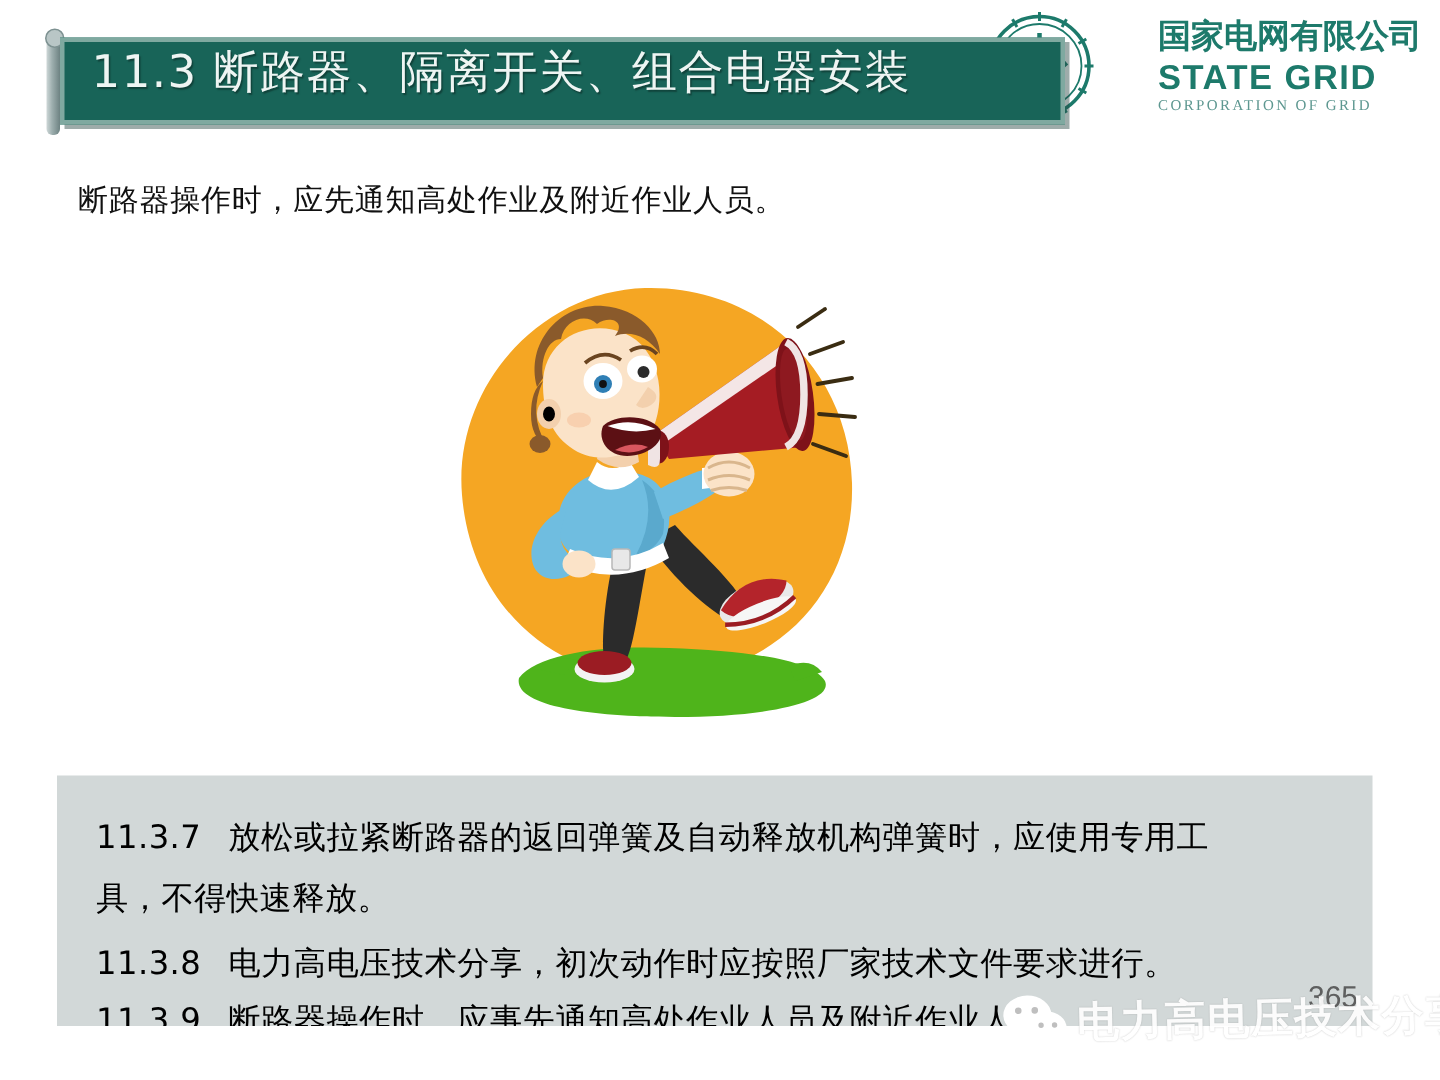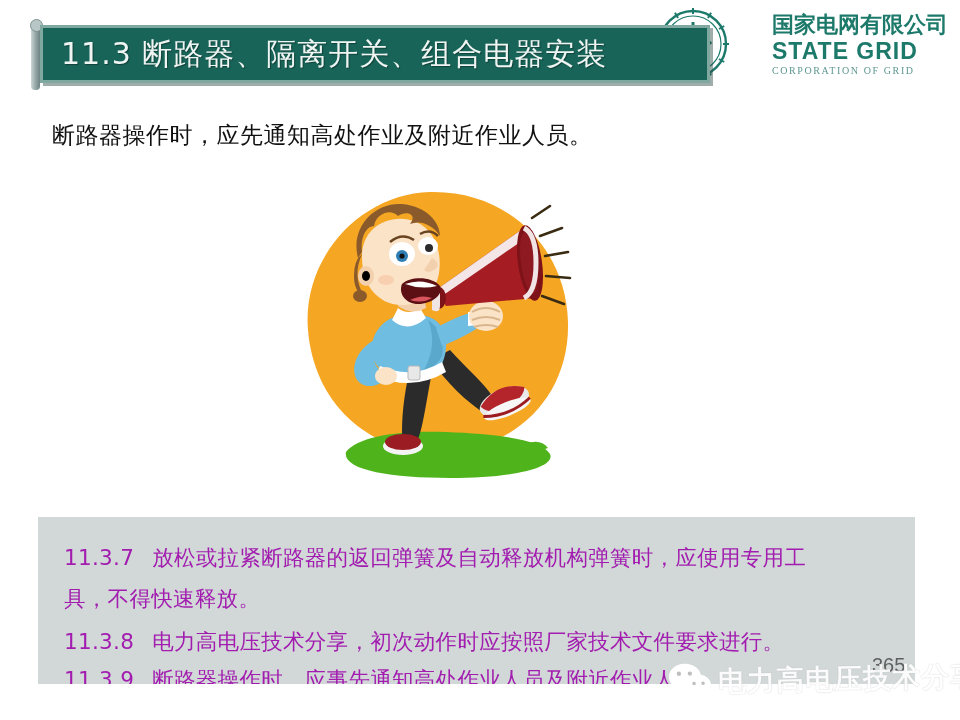--- a/index.html
+++ b/index.html
@@ -67,21 +67,20 @@
     position: absolute;
     left: 40px;
     top: 25px;
     width: 670px;
     height: 58px;
     background: #186458;
     border: 3px solid #7fa9a0;
     box-sizing: border-box;
     box-shadow: 3px 3px 0 rgba(40,70,66,0.45);
     display: flex;
-    align-items: center;
     overflow: hidden;
   }
   .title-text {
     color: #eef5f3;
     font-size: 30px;
     font-weight: 400;
     letter-spacing: 1px;
     padding-left: 18px;
     white-space: nowrap;
     font-family: "DejaVu Sans", "Liberation Sans", sans-serif;
@@ -123,21 +122,21 @@
     white-space: nowrap;
   }
 
   
   #lead {
     position: absolute;
     left: 52px;
     top: 120px;
     width: 860px;
     color: #111111;
-    font-size: 23px;
+    font-size: 20px;
     letter-spacing: 0.5px;
     font-family: Liberation Sans, sans-serif;
     white-space: nowrap;
   }
 
   
   #illustration {
     position: absolute;
     left: 250px;
     top: 180px;
@@ -149,21 +148,21 @@
   #notebox {
     position: absolute;
     left: 38px;
     top: 517px;
     width: 877px;
     height: 167px;
     background: #d2d8d8;
     overflow: hidden;
   }
   .note-line {
-    color: #a21caf;
+    color: #000000;
     font-size: 21.5px;
     letter-spacing: 0.3px;
     font-family: "DejaVu Sans", "Liberation Sans", sans-serif;
     white-space: nowrap;
   }
   .note-para {
     position: absolute;
     left: 26px;
   }
   .note-num { margin-right: 18px; }

